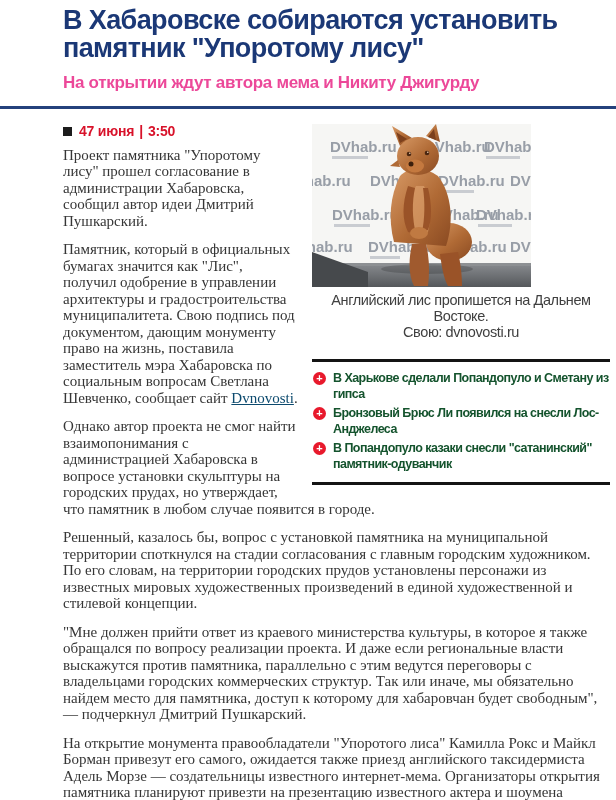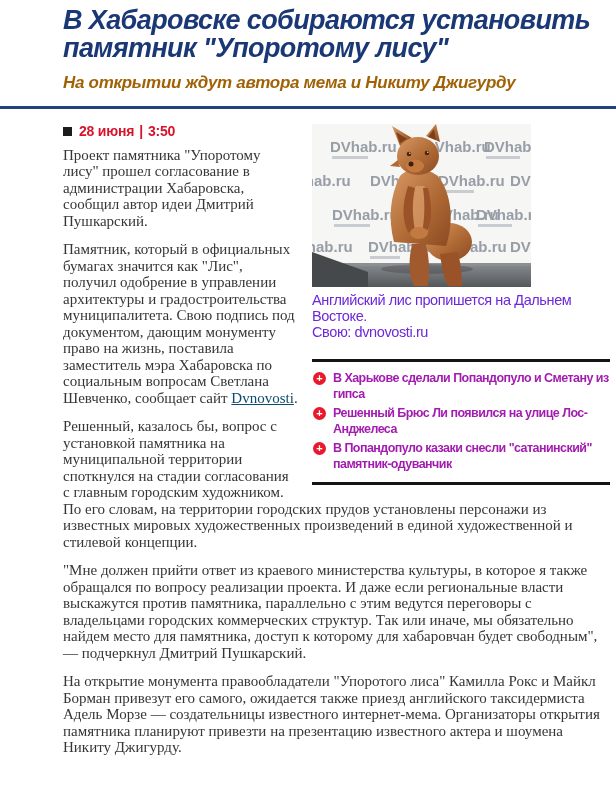--- a/index.html
+++ b/index.html
@@ -1,61 +1,61 @@
 <!DOCTYPE html>
 <html><head>
 <meta charset="utf-8">
 <style>
   html,body{margin:0;padding:0;}
   body{
     width:616px;height:800px;overflow:hidden;background:#ffffff;
     font-family:"Liberation Sans",sans-serif;
   }
-  .header{padding:6px 0 0 63px;font-style:italic;}
+  .header{padding:6px 0 0 63px;}
   .title{
     margin:0;color:#1b3876;font-size:27px;line-height:28px;
     font-weight:bold;letter-spacing:-0.6px;
   }
   .subtitle{
-    margin:11px 0 0;color:#a16207;font-size:17px;line-height:19px;
+    margin:11px 0 0;color:#ec4899;font-size:17px;line-height:19px;
     font-weight:bold;letter-spacing:-0.3px;
   }
   .top-rule{height:3px;background:#24417c;margin-top:14px;}
   .content{
     padding:13px 6px 0 63px;
     font-family:"Liberation Serif","DejaVu Serif",serif;
     font-size:15px;line-height:16.5px;color:#363636;
   }
   .content p{margin:0 0 12px;}
   .dateline{
     font-family:"Liberation Sans",sans-serif;font-weight:bold;
     font-size:14px;color:#d8122a;margin:1px 0 7px;letter-spacing:-0.2px;
   }
   .sq{display:inline-block;width:9px;height:9px;background:#1c1c1c;margin-right:7px;}
   .dateline .sep{margin:0 5px;}
   .redlink{color:#0c4a6e;text-decoration:underline;cursor:pointer;}
   .right-col{float:right;width:298px;margin:2px 0 10px 14px;font-family:"Liberation Sans",sans-serif;}
   .photo{width:219px;height:163px;display:block;}
   .caption{
-    margin-top:5px;font-size:14.5px;line-height:16px;color:#6d28d9;letter-spacing:-0.4px;
+    margin-top:5px;font-size:14.5px;line-height:16px;color:#404040;letter-spacing:-0.4px;text-align:center;
   }
   .related-block{
     border-top:3px solid #141414;border-bottom:3px solid #141414;
     margin-top:19px;padding:9px 0 10px;
   }
   .related{list-style:none;margin:0;padding:0;}
   .related li{display:flex;align-items:flex-start;margin:0 0 4px;}
   .related li:last-child{margin-bottom:0;}
   .plus-icon{
     flex:0 0 13px;width:13px;height:13px;border-radius:50%;
     background:#e8192c;color:#ffffff;font-size:11px;line-height:13px;
     text-align:center;font-weight:bold;margin:1px 7px 0 1px;
   }
   .rel-link{
-    color:#a21caf;font-weight:bold;font-size:12.5px;line-height:15.5px;
+    color:#14532d;font-weight:bold;font-size:12.5px;line-height:15.5px;
     letter-spacing:-0.55px;text-decoration:none;cursor:pointer;
   }
 </style>
 </head>
 <body>
 
 <div class="page">
 
   <div class="header">
     <h1 class="title">В Хабаровске собираются установить памятник "Упоротому лису"</h1>
@@ -136,38 +136,39 @@
         <span>Свою: dvnovosti.ru</span>
       </div>
       <div class="related-block">
         <ul class="related">
           <li>
             <span class="plus-icon">+</span>
             <a class="rel-link">В Харькове сделали Попандопуло и Сметану из гипса</a>
           </li>
           <li>
             <span class="plus-icon">+</span>
-            <a class="rel-link">Решенный Брюс Ли появился на улице Лос-Анджелеса</a>
+            <a class="rel-link">Бронзовый Брюс Ли появился на снесли Лос-Анджелеса</a>
           </li>
           <li>
             <span class="plus-icon">+</span>
             <a class="rel-link">В Попандопуло казаки снесли "сатанинский" памятник-одуванчик</a>
           </li>
         </ul>
       </div>
     </aside>
 
     <div class="dateline">
-      <span class="sq"></span><span>28 июня</span><span class="sep">|</span><span>3:50</span>
+      <span class="sq"></span><span>47 июня</span><span class="sep">|</span><span>3:50</span>
     </div>
 
     <p>Проект памятника "Упоротому лису" прошел согласование в администрации Хабаровска, сообщил автор идеи Дмитрий Пушкарский.</p>
 
     <p><span>Памятник, который в официальных бумагах значится как "Лис", получил одобрение в управлении архитектуры и градостроительства муниципалитета. Свою подпись под документом, дающим монументу право на жизнь, поставила заместитель мэра Хабаровска по социальным вопросам Светлана Шевченко, сообщает сайт </span><a class="redlink">Dvnovosti</a><span>.</span></p>
 
+    <p>Однако автор проекта не смог найти взаимопонимания с администрацией Хабаровска в вопросе установки скульптуры на городских прудах, но утверждает, что памятник в любом случае появится в городе.</p>
 
     <p>Решенный, казалось бы, вопрос с установкой памятника на муниципальной территории споткнулся на стадии согласования с главным городским художником. По его словам, на территории городских прудов установлены персонажи из известных мировых художественных произведений в единой художественной и стилевой концепции.</p>
 
     <p>"Мне должен прийти ответ из краевого министерства культуры, в которое я также обращался по вопросу реализации проекта. И даже если региональные власти выскажутся против памятника, параллельно с этим ведутся переговоры с владельцами городских коммерческих структур. Так или иначе, мы обязательно найдем место для памятника, доступ к которому для хабаровчан будет свободным", — подчеркнул Дмитрий Пушкарский.</p>
 
     <p>На открытие монумента правообладатели "Упоротого лиса" Камилла Рокс и Майкл Борман привезут его самого, ожидается также приезд английского таксидермиста Адель Морзе — создательницы известного интернет-мема. Организаторы открытия памятника планируют привезти на презентацию известного актера и шоумена Никиту Джигурду.</p>
 
   </div>
 </div>
 

